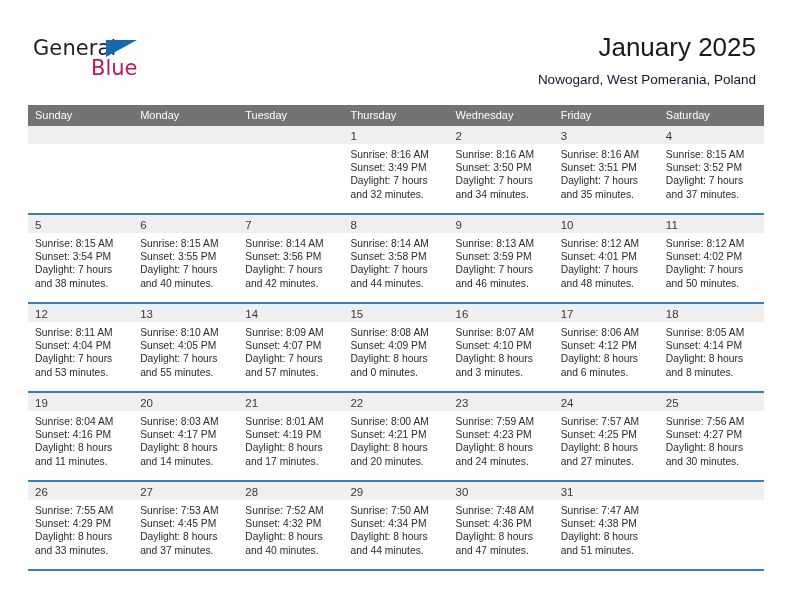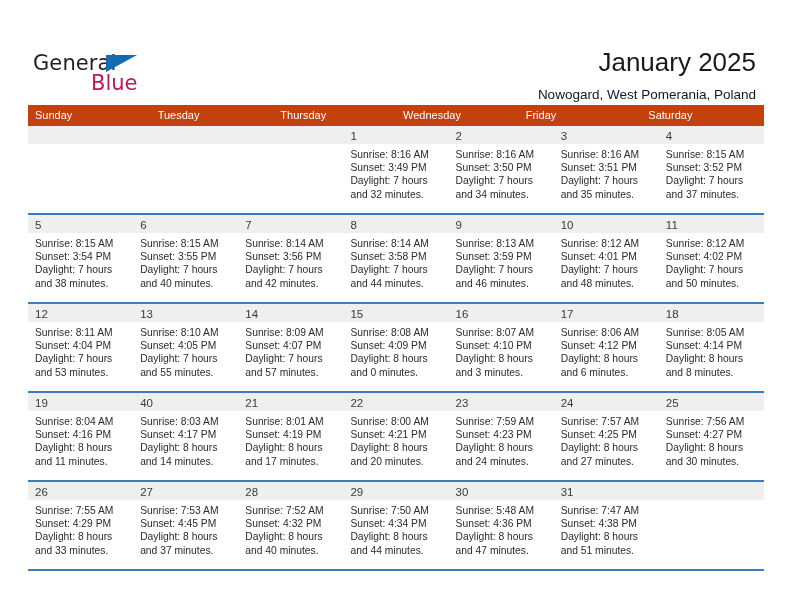--- a/index.html
+++ b/index.html
@@ -18,21 +18,21 @@
     position: relative;
     width: 792px;
     height: 612px;
     box-sizing: border-box;
   }
 
   
   .header {
     position: absolute;
     left: 0;
-    top: 15px;
+    top: 0;
     width: 792px;
     height: 100px;
   }
   .logo {
     position: absolute;
     left: 33px;
     top: 36px;
     width: 140px;
     height: 48px;
     user-select: none;
@@ -85,21 +85,21 @@
 
   
   .calendar {
     position: absolute;
     left: 28px;
     top: 105px;
     width: 736px;
   }
   .weekday-row {
     display: flex;
-    background: #c2410c;
+    background: #737373;
     height: 21px;
   }
   .weekday {
     flex: 1 1 0;
     color: #ffffff;
     font-size: 11px;
     line-height: 21px;
     padding-left: 7px;
     box-sizing: border-box;
     white-space: nowrap;
@@ -158,20 +158,21 @@
     <div class="title-block">
       <div class="cal-title">January 2025</div>
       <div class="cal-subtitle">Nowogard, West Pomerania, Poland</div>
     </div>
 
   </div>
 
   <div class="calendar">
     <div class="weekday-row" id="weekday-row">
         <div class="weekday">Sunday</div>
+        <div class="weekday">Monday</div>
         <div class="weekday">Tuesday</div>
         <div class="weekday">Thursday</div>
         <div class="weekday">Wednesday</div>
         <div class="weekday">Friday</div>
         <div class="weekday">Saturday</div>
       </div>
     <div id="weeks-container">
         <div class="week">
           <div class="day empty">
             <div class="day-num-band"><span class="day-num"></span></div>
@@ -356,21 +357,21 @@
           <div class="day">
             <div class="day-num-band"><span class="day-num">19</span></div>
             <div class="day-body">
               <div class="day-line">Sunrise: 8:04 AM</div>
               <div class="day-line">Sunset: 4:16 PM</div>
               <div class="day-line">Daylight: 8 hours</div>
               <div class="day-line">and 11 minutes.</div>
             </div>
           </div>
           <div class="day">
-            <div class="day-num-band"><span class="day-num">40</span></div>
+            <div class="day-num-band"><span class="day-num">20</span></div>
             <div class="day-body">
               <div class="day-line">Sunrise: 8:03 AM</div>
               <div class="day-line">Sunset: 4:17 PM</div>
               <div class="day-line">Daylight: 8 hours</div>
               <div class="day-line">and 14 minutes.</div>
             </div>
           </div>
           <div class="day">
             <div class="day-num-band"><span class="day-num">21</span></div>
             <div class="day-body">
@@ -450,21 +451,21 @@
             <div class="day-body">
               <div class="day-line">Sunrise: 7:50 AM</div>
               <div class="day-line">Sunset: 4:34 PM</div>
               <div class="day-line">Daylight: 8 hours</div>
               <div class="day-line">and 44 minutes.</div>
             </div>
           </div>
           <div class="day">
             <div class="day-num-band"><span class="day-num">30</span></div>
             <div class="day-body">
-              <div class="day-line">Sunrise: 5:48 AM</div>
+              <div class="day-line">Sunrise: 7:48 AM</div>
               <div class="day-line">Sunset: 4:36 PM</div>
               <div class="day-line">Daylight: 8 hours</div>
               <div class="day-line">and 47 minutes.</div>
             </div>
           </div>
           <div class="day">
             <div class="day-num-band"><span class="day-num">31</span></div>
             <div class="day-body">
               <div class="day-line">Sunrise: 7:47 AM</div>
               <div class="day-line">Sunset: 4:38 PM</div>

